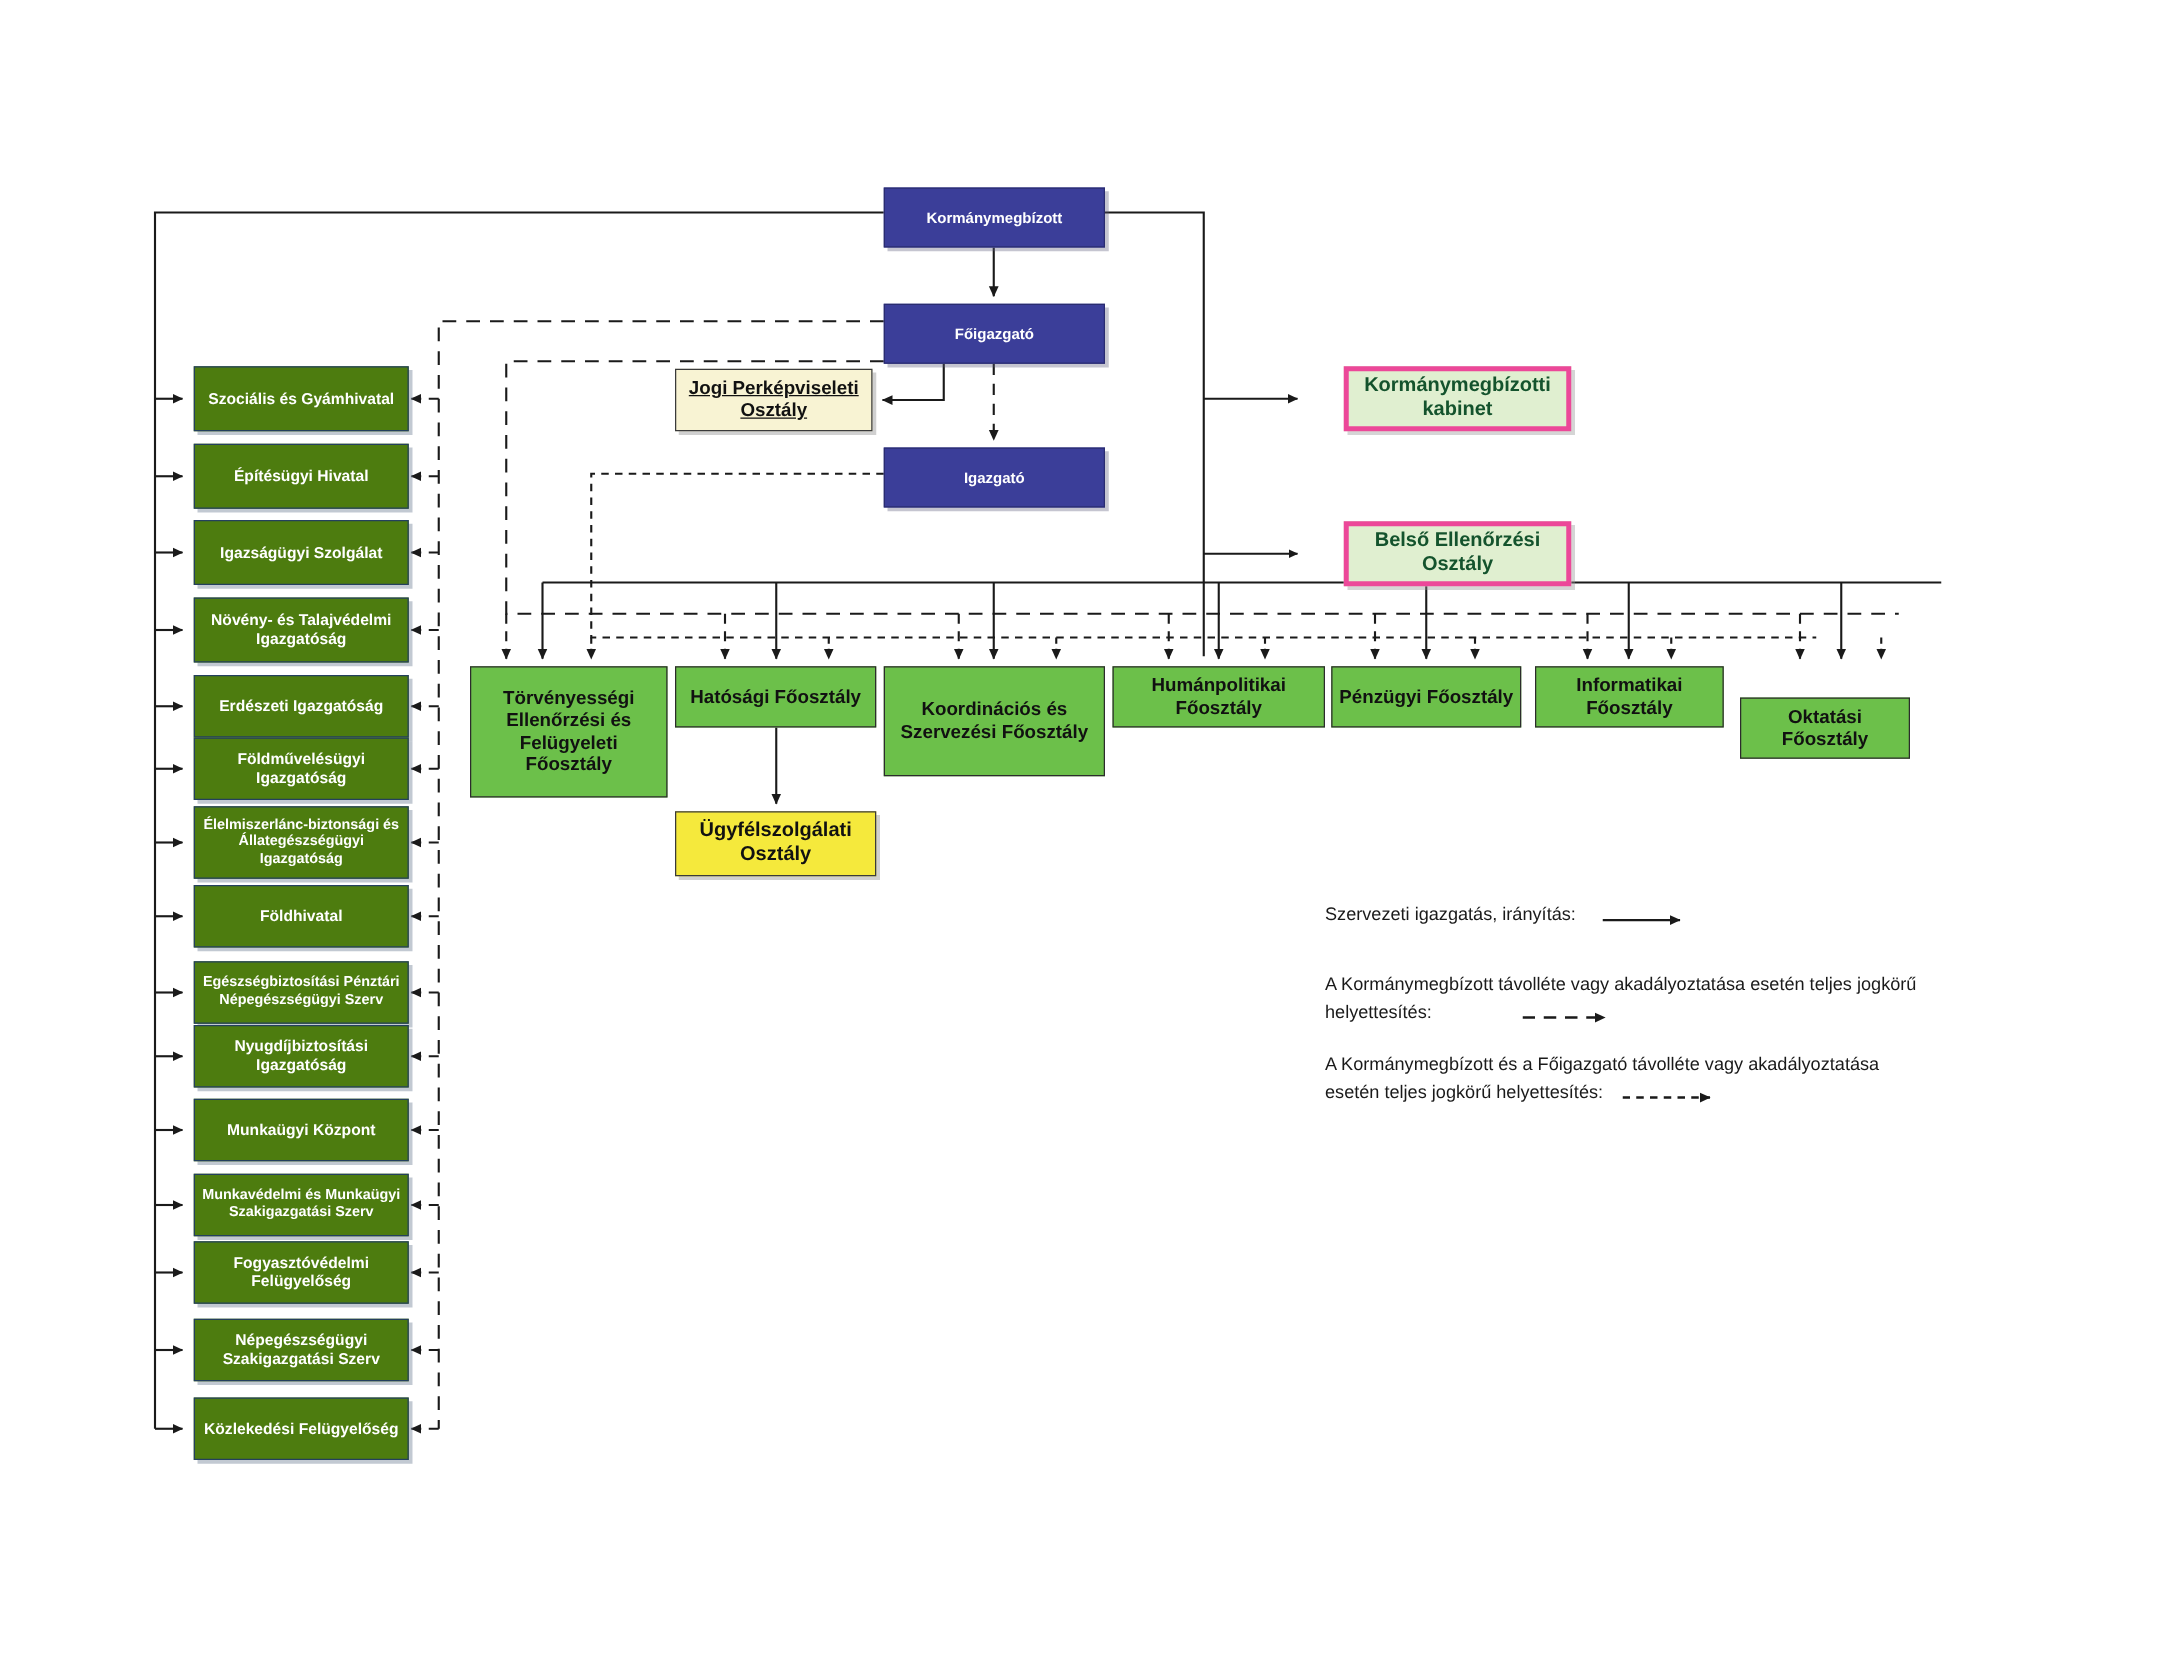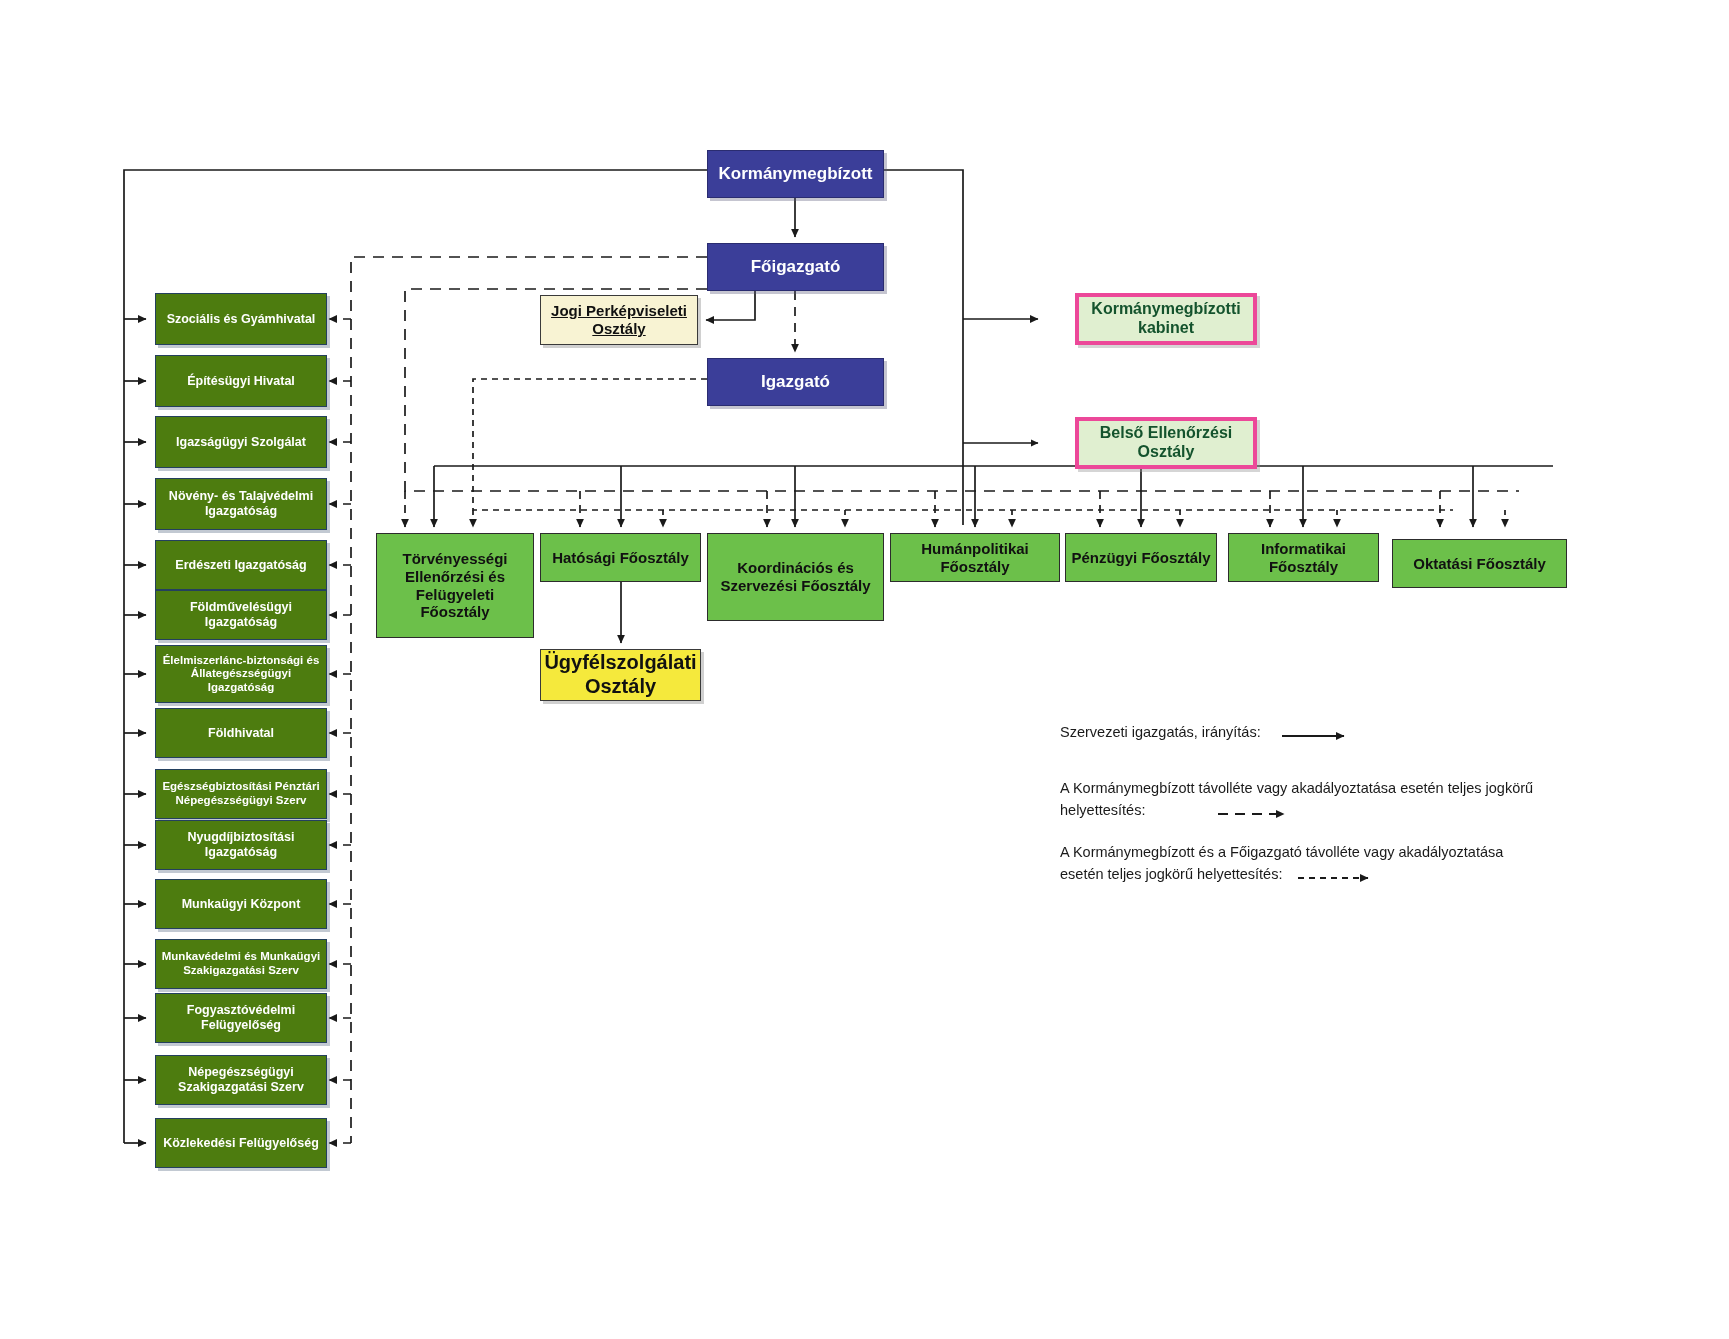--- a/index.html
+++ b/index.html
@@ -4,30 +4,30 @@
 <style>
   html,body{margin:0;padding:0;background:#fff;}
   body{font-family:"Liberation Sans", sans-serif;}
   #canvas{position:relative;width:1729px;height:1339px;background:#ffffff;overflow:hidden;}
   #svg-layer{position:absolute;left:0;top:0;width:1729px;height:1339px;}
 
   .node{position:absolute;box-sizing:border-box;display:flex;align-items:center;justify-content:center;text-align:center;line-height:1.18;}
   .node span{display:block;padding:0 4px;}
 
   
-  .navy{background:#3b3e99;border:1px solid #2a2c70;color:#ffffff;font-weight:bold;font-size:17px;
+  .navy{background:#3b3e99;border:1px solid #2a2c70;color:#ffffff;font-weight:bold;font-size:12px;
         box-shadow:3px 3px 0 rgba(90,90,120,.35);}
   
   .blue{background:#4d7c0f;border:1px solid #24405e;color:#ffffff;font-weight:bold;font-size:12.5px;
         box-shadow:3px 3px 0 rgba(120,135,155,.45);}
   
   .cream{background:#f8f3d3;border:1px solid #3a3a3a;color:#111111;font-weight:bold;font-size:15px;
          box-shadow:3px 3px 0 rgba(150,150,150,.45);text-decoration:underline;}
   
-  .yellow{background:#f5e93c;border:1px solid #3a3a3a;color:#111111;font-weight:bold;font-size:20px;
+  .yellow{background:#f5e93c;border:1px solid #3a3a3a;color:#111111;font-weight:bold;font-size:16px;
           box-shadow:3px 3px 0 rgba(150,150,150,.45);}
   
   .green{background:#6cc04a;border:1px solid #2c2c2c;color:#111111;font-weight:bold;font-size:15px;}
   
   .palegreen{background:#e0efd0;border:4px solid #ec4899;color:#14532d;font-weight:bold;font-size:16px;
              box-shadow:3px 3px 0 rgba(150,150,150,.4);margin-left:28px;}
 
   .legend{position:absolute;font-size:14.5px;color:#1a1a1a;line-height:1.5;}
   .legend-row{position:absolute;}
   .legend-text{white-space:pre-line;}
@@ -164,21 +164,21 @@
     <span class="legend-text">Humánpolitikai
 Főosztály</span>
   </div>
   <div class="node green" style="left:1065px;top:533px;width:152px;height:49px;">
     <span class="legend-text">Pénzügyi Főosztály</span>
   </div>
   <div class="node green" style="left:1228px;top:533px;width:151px;height:49px;">
     <span class="legend-text">Informatikai
 Főosztály</span>
   </div>
-  <div class="node green" style="left:1392px;top:539px;width:175px;height:49px;">
+  <div class="node green" style="left:1392px;top:558px;width:136px;height:49px;">
     <span class="legend-text">Oktatási Főosztály</span>
   </div>
 
   <div class="node yellow" style="left:540px;top:649px;width:161px;height:52px;">
     <span class="legend-text">Ügyfélszolgálati
 Osztály</span>
   </div>
 
   <div class="node blue" style="left:155px;top:293px;width:172px;height:52px;">
     <span class="legend-text">Szociális és Gyámhivatal</span>

